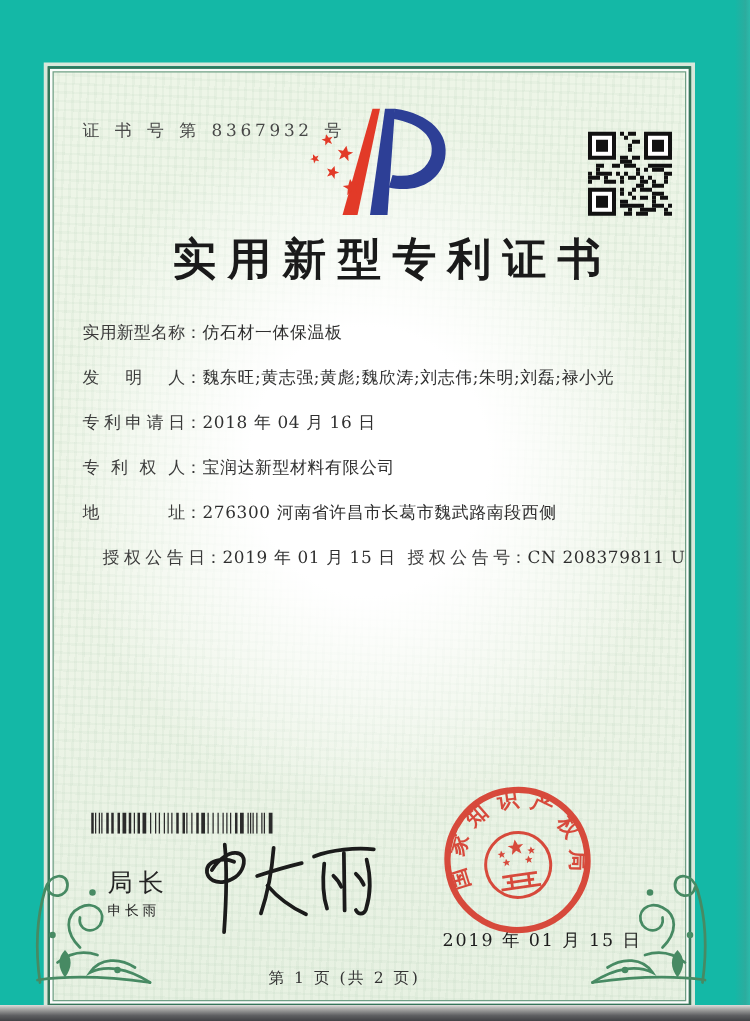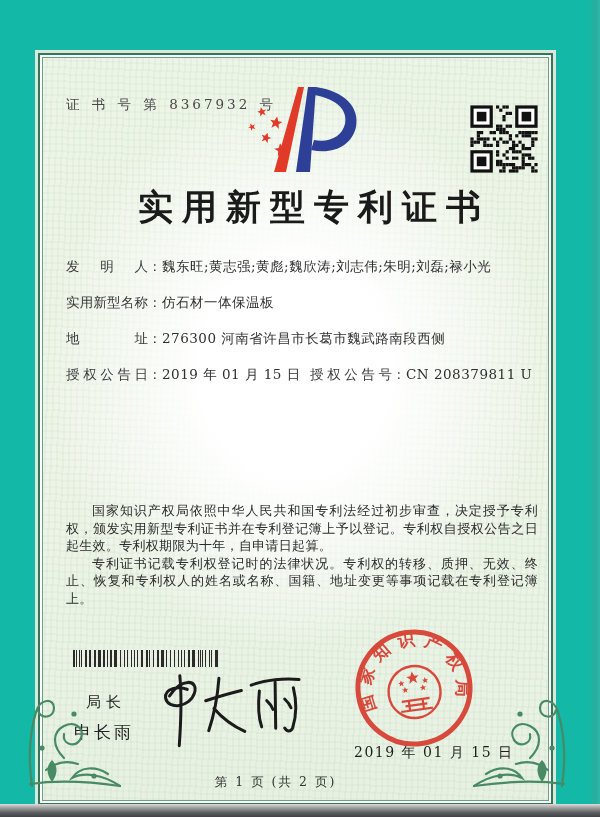--- a/index.html
+++ b/index.html
@@ -25,31 +25,31 @@
       linear-gradient(180deg,#edf5e7 0%,#eef5e8 55%,#e7f1e2 100%);
   }
   .abs{position:absolute;}
   .cert-number{left:66px;top:96px;font-size:13.5px;letter-spacing:3px;word-spacing:2px;color:#474747;}
   .logo{left:238px;top:82px;width:128px;height:96px;}
   .qr{left:466px;top:101px;width:78px;height:78px;}
   .title{left:38px;top:184px;width:512px;text-align:center;font-size:35px;font-weight:600;
     letter-spacing:9px;color:#1a1a1a;margin-left:20px;}
   .fields{left:66px;top:256px;width:466px;font-size:13.5px;color:#333;}
   .frow{line-height:21px;margin-bottom:15px;white-space:nowrap;}
-  .frow.last{margin-top:6px;}
+  .frow.last{margin-top:6px;margin-left:16px;}
   .flabel{display:inline-block;width:82px;text-align:justify;text-align-last:justify;color:#3b3b3b;vertical-align:top;}
   .fcolon{display:inline-block;width:14px;color:#3b3b3b;}
   .fvalue{color:#2f2f2f;letter-spacing:0.5px;}
   .fvalue.fixed{display:inline-block;width:148px;}
   .paragraphs{left:66px;top:502px;width:472px;font-size:13px;line-height:17.6px;
     text-align:justify;color:#2c2c2c;letter-spacing:0.3px;}
   .paragraphs p{margin:0;text-indent:2em;}
   .barcode{left:72px;top:650px;width:150px;height:17px;}
-  .signer-title{left:86px;top:693px;font-size:15px;letter-spacing:5px;color:#242424;}
-  .signer-name{left:74px;top:721px;font-size:17px;letter-spacing:3px;color:#242424;}
+  .signer-title{left:86px;top:693px;font-size:20px;letter-spacing:5px;color:#242424;}
+  .signer-name{left:86px;top:721px;font-size:11px;letter-spacing:3px;color:#242424;}
   .signature{left:148px;top:666px;width:160px;height:86px;transform:rotate(-2deg);}
   .seal{left:352px;top:626px;width:124px;height:124px;transform:rotate(-8deg);opacity:0.9;z-index:3;}
   .seal-date{left:354px;top:744px;font-size:14px;letter-spacing:1.5px;color:#1d1d1d;z-index:2;}
   .footer{left:38px;top:774px;width:475px;text-align:center;font-size:12.5px;letter-spacing:2px;color:#333;}
   .flourish{width:104px;height:108px;z-index:4;}
   .flourish.left{left:22px;top:686px;}
   .flourish.right{left:468px;top:686px;transform:scaleX(-1);}
 </style>
 </head>
 <body>
@@ -194,37 +194,39 @@
       <rect x="46" y="68.4" width="3.2" height="3.2" fill="#111"></rect>
       <rect x="49.2" y="68.4" width="3.2" height="3.2" fill="#111"></rect>
       <rect x="65.2" y="68.4" width="3.2" height="3.2" fill="#111"></rect>
       <rect x="68.4" y="68.4" width="3.2" height="3.2" fill="#111"></rect>
     </svg>
 
   <div class="abs title">实用新型专利证书</div>
 
   <div class="abs fields">
     <div class="frow">
+      <span class="flabel">实用新型名称</span><span class="fcolon">：</span><span class="fvalue">仿石材一体保温板</span>
+    </div>
+    <div class="frow">
       <span class="flabel">发明人</span><span class="fcolon">：</span><span class="fvalue">魏东旺;黄志强;黄彪;魏欣涛;刘志伟;朱明;刘磊;禄小光</span>
     </div>
     <div class="frow">
-      <span class="flabel">实用新型名称</span><span class="fcolon">：</span><span class="fvalue">仿石材一体保温板</span>
+      <span class="flabel">专利申请日</span><span class="fcolon">：</span><span class="fvalue">2018 年 04 月 16 日</span>
+    </div>
+    <div class="frow">
+      <span class="flabel">专利权人</span><span class="fcolon">：</span><span class="fvalue">宝润达新型材料有限公司</span>
     </div>
     <div class="frow">
       <span class="flabel">地址</span><span class="fcolon">：</span><span class="fvalue">276300 河南省许昌市长葛市魏武路南段西侧</span>
     </div>
     <div class="frow last">
       <span class="flabel">授权公告日</span><span class="fcolon">：</span><span class="fvalue fixed">2019 年 01 月 15 日</span><span class="flabel">授权公告号</span><span class="fcolon">：</span><span class="fvalue">CN 208379811 U</span>
     </div>
   </div>
 
-  <div class="abs paragraphs">
-    <p>国家知识产权局依照中华人民共和国专利法经过初步审查，决定授予专利权，颁发实用新型专利证书并在专利登记簿上予以登记。专利权自授权公告之日起生效。专利权期限为十年，自申请日起算。</p>
-    <p>专利证书记载专利权登记时的法律状况。专利权的转移、质押、无效、终止、恢复和专利权人的姓名或名称、国籍、地址变更等事项记载在专利登记簿上。</p>
-  </div>
 
   <svg id="barcode-svg" class="abs barcode" viewBox="0 0 150 17" preserveAspectRatio="none">
       <rect x="1" y="0" width="2" height="17" fill="#2b2b2b"></rect>
       <rect x="4" y="0" width="1" height="17" fill="#2b2b2b"></rect>
       <rect x="7" y="0" width="1" height="17" fill="#2b2b2b"></rect>
       <rect x="9" y="0" width="1" height="17" fill="#2b2b2b"></rect>
       <rect x="13" y="0" width="2" height="17" fill="#2b2b2b"></rect>
       <rect x="17" y="0" width="2" height="17" fill="#2b2b2b"></rect>
       <rect x="22" y="0" width="2" height="17" fill="#2b2b2b"></rect>
       <rect x="26" y="0" width="3" height="17" fill="#2b2b2b"></rect>

